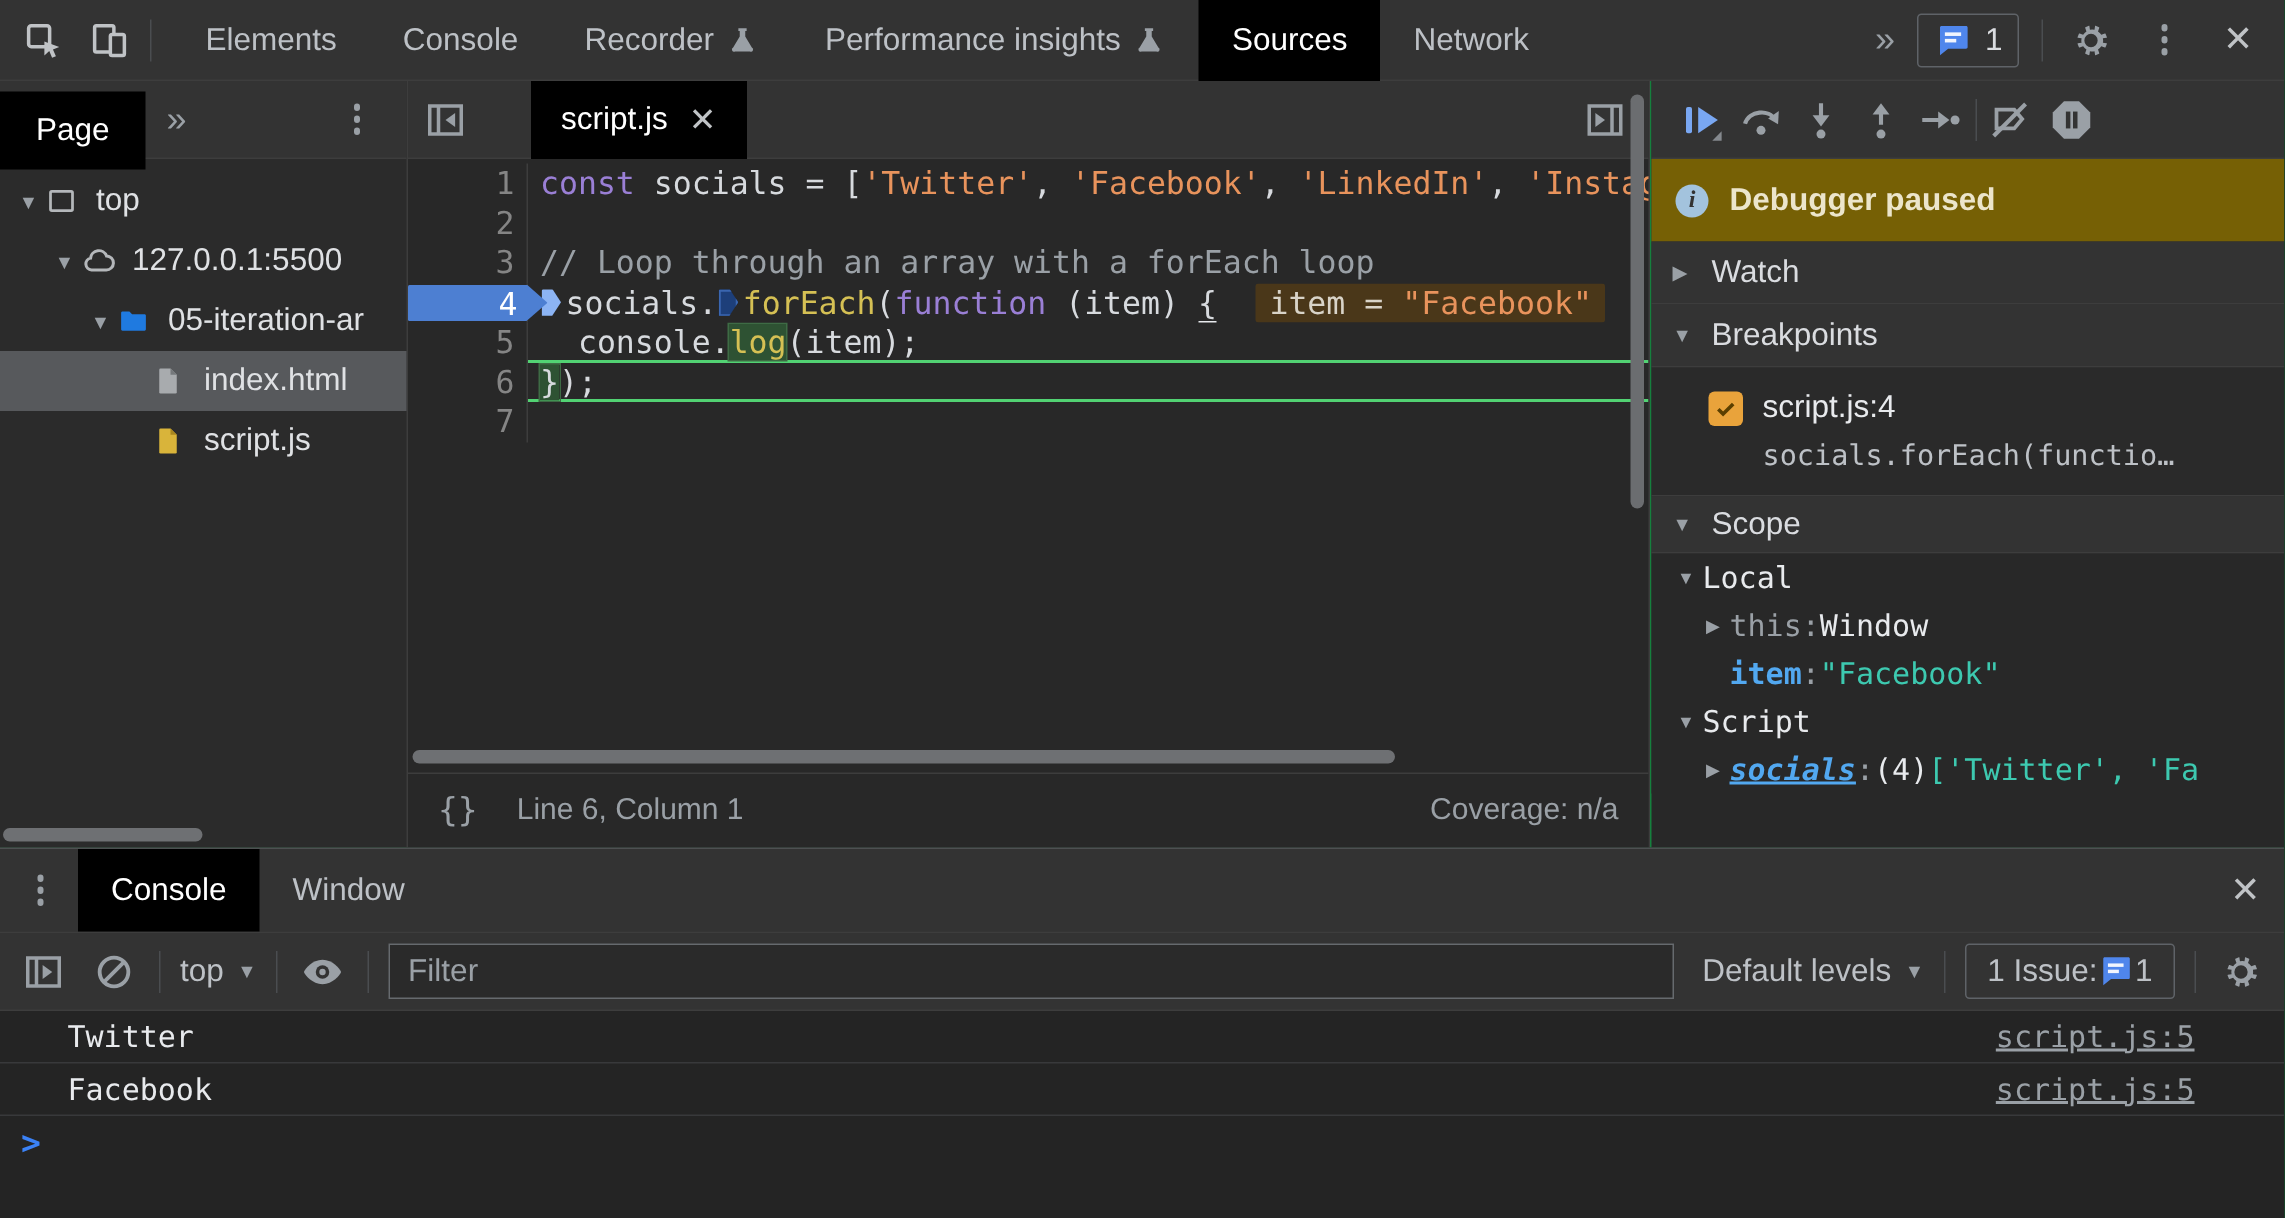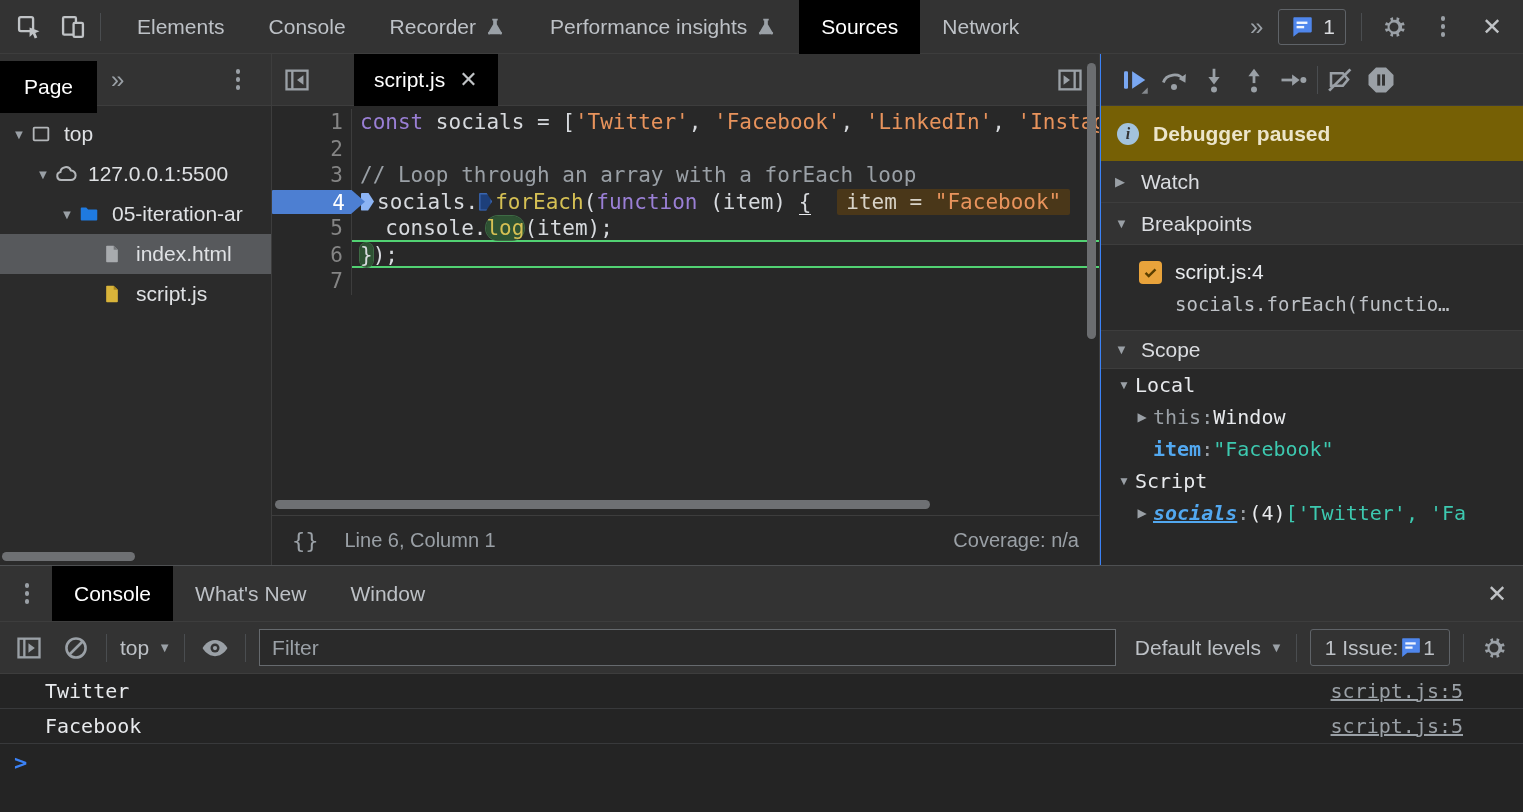--- a/index.html
+++ b/index.html
@@ -1,19 +1,19 @@
 <!DOCTYPE html>
 <html><head>
 <meta charset="utf-8">
 <style>
   * { margin:0; padding:0; box-sizing:border-box; }
   html,body { background:#1a1a1a; }
   #app {
     position:relative; width:1523px; height:812px; overflow:hidden;
-    background:#3b82f6; font-family:"Liberation Sans", sans-serif;
+    background:#15803d; font-family:"Liberation Sans", sans-serif;
     color:#dfe1e4; -webkit-font-smoothing:antialiased;
   }
   .mono { font-family:"DejaVu Sans Mono", monospace; }
   svg { display:block; }
   .vdiv { width:1px; height:28px; background:#4a4d50; }
   .icon-btn { display:flex; align-items:center; justify-content:center; width:34px; height:34px; cursor:pointer; background:none; border:none; }
   .vdots { display:flex; flex-direction:column; gap:3.5px; align-items:center; justify-content:center; width:20px; height:24px; }
   .vdots i { width:4.5px; height:4.5px; border-radius:50%; background:#9aa0a6; }
 
   
@@ -54,21 +54,21 @@
   .cl-row { display:flex; height:26.5px; font-size:21px; line-height:26.5px; }
   .gut { position:relative; width:80px; flex:none; text-align:right; padding-right:8px; color:#858585; border-right:1px solid #3d3d3d; font-family:"DejaVu Sans Mono",monospace; cursor:pointer; }
   .guttag { position:absolute; left:0; top:1px; bottom:1px; right:-14px; background:#4d7fd2; clip-path:polygon(0 0, calc(100% - 14px) 0, 100% 50%, calc(100% - 14px) 100%, 0 100%); color:#fff; text-align:right; padding-right:20px; z-index:2; }
   .cl-code { flex:1; padding-left:8px; white-space:pre; font-family:"DejaVu Sans Mono",monospace; overflow:hidden; }
   .cl-row.exec .cl-code { box-shadow: inset 0 -2px 0 #52d273; }
   .tk-kw  { color:#9a7fd5; }
   .tk-str { color:#e8935c; }
   .tk-pl  { color:#d7dade; }
   .tk-cm  { color:#9aa0a6; }
   .tk-fn  { color:#d5c054; }
-  .tk-hl  { background:#2e5233; box-shadow:0 0 0 1px #3e6b45;border-radius:12px; }
+  .tk-hl  { background:#2e5233; box-shadow:0 0 0 1px #3e6b45; }
   .tk-cur { border-bottom:2px solid #e8eaed; }
   .mk { display:inline-block; width:13px; height:18px; vertical-align:-2px; margin:0 3px 0 1px; }
   .mk-light { background:#8cb4f4; }
   .mk-dark  { background:#1d3f7a; box-shadow:0 0 0 1.5px #3a66b0 inset; }
   .mk, .guttag { border-radius:1px; }
   .mk { clip-path:polygon(0 0, 55% 0, 100% 50%, 55% 100%, 0 100%); }
   .inline-eval { display:inline-block; margin-left:26px; padding:0 9px; background:#4a3719; border-radius:2px; }
   .tk-ev { color:#d8d3c8; }
   .tk-evstr { color:#e8935c; }
   .ed-vscroll { position:absolute; right:3px; top:9px; width:9px; height:276px; border-radius:5px; background:#6b6d70; }
@@ -435,21 +435,20 @@
     <div class="dr-tabs">
       <button class="icon-btn dr-menu">
           <span class="vdots">
             <i></i>
             <i></i>
             <i></i>
           </span>
         </button>
       <div id="drawer-tabs" style="display:flex;height:55px">
           <div class="dr-tab selected">Console</div>
-          <div class="dr-tab">What's New</div>
           <div class="dr-tab">Window</div>
         </div>
       <span class="close-x dr-close">✕</span>
     </div>
 
     <div class="dr-toolbar">
       <button class="icon-btn">
         <svg width="28" height="28" viewBox="0 0 24 24">
             <rect x="3" y="4" width="18" height="16" fill="none" stroke="#9aa0a6" stroke-width="2"></rect>
             <line x1="8" y1="4" x2="8" y2="20" stroke="#9aa0a6" stroke-width="2"></line>

